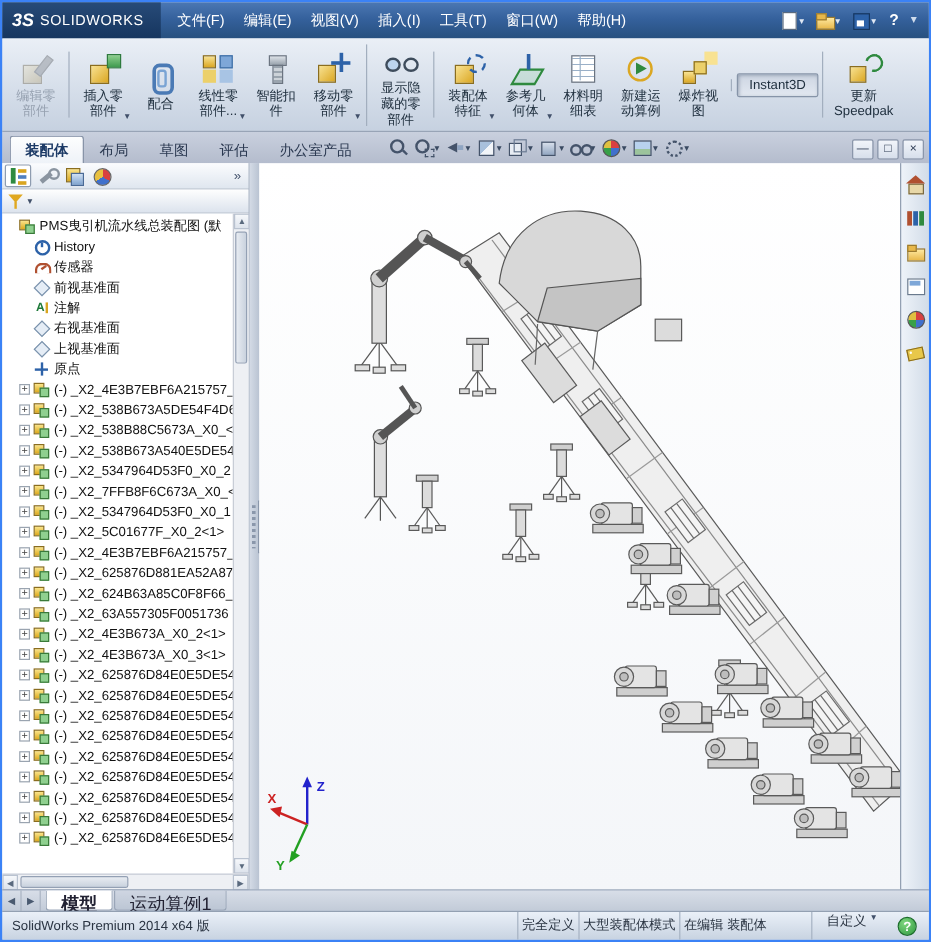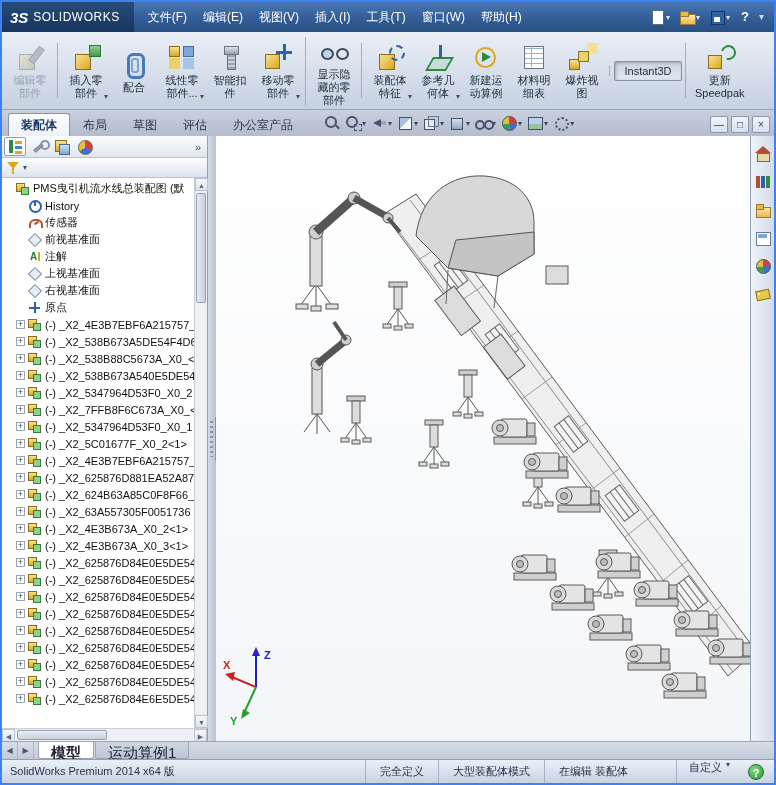--- a/index.html
+++ b/index.html
@@ -167,21 +167,21 @@
 
 #bottomrow{height:18px;flex:none;display:flex;align-items:stretch;background:linear-gradient(#d8dee8,#c2cbd8);border-top:1px solid #9aa6b8}
 .tabscrolls{display:flex}
 .tsbtn{width:16px;font-size:8px;color:#4a5a70;display:flex;align-items:center;justify-content:center;border-right:1px solid #aab4c2}
 .dtabs{display:flex;margin-left:4px}
 .dtab{font-size:15px;color:#223;padding:2px 12px 0;border:1px solid #9aa6b8;border-top:none;background:linear-gradient(#cfd6e2,#bcc6d4);border-radius:0 0 3px 3px;margin-right:1px}
 .dtab.active{background:#fff;font-weight:bold}
 #statusbar{height:24px;flex:none;display:flex;align-items:center;background:linear-gradient(#eaf0f8,#c8d3e1);border-top:1px solid #93a0b2;font-size:11px;color:#2a3442}
 .sleft{flex:1;padding:0 8px}
 .scells{display:flex;height:100%}
-.scell{padding:0 14px;border-left:1px solid #a6b2c2;line-height:23px}
+.scell{padding:0 3px;border-left:1px solid #a6b2c2;line-height:23px}
 .scustom{display:flex;align-items:flex-start;gap:4px;padding:0 12px;border-left:1px solid #a6b2c2;margin-left:34px;height:100%}
 .dd2{font-size:8px;color:#41506a}
 .shelp{width:16px;height:16px;flex:none;border-radius:50%;background:radial-gradient(circle at 35% 30%,#7fd67f,#2f9a3f);color:#fff;font-weight:bold;font-size:11px;line-height:16px;text-align:center;margin:0 10px 0 6px;border:1px solid #1e6e2e}
 </style>
 </head>
 <body>
 
 <div id="app">
 
   <div id="titlebar">
@@ -262,28 +262,28 @@
 特征</span>
         <span class="dd">▾</span>
       </div>
       <div class="tbtn dropdown">
         <span class="tbicon reference-geometry-icon"></span>
         <span class="tblabel">参考几
 何体</span>
         <span class="dd">▾</span>
       </div>
       <div class="tbtn">
+        <span class="tbicon bom-icon"></span>
+        <span class="tblabel">材料明
+细表</span>
+      </div>
+      <div class="tbtn">
         <span class="tbicon motion-study-icon"></span>
         <span class="tblabel">新建运
 动算例</span>
-      </div>
-      <div class="tbtn">
-        <span class="tbicon bom-icon"></span>
-        <span class="tblabel">材料明
-细表</span>
       </div>
       <div class="tbtn">
         <span class="tbicon exploded-view-icon"></span>
         <span class="tblabel">爆炸视
 图</span>
       </div>
       <div class="tbtn pressed sep-before noicon">
         <span class="tblabel">Instant3D</span>
       </div>
       <div class="tbtn sep-before">
@@ -396,26 +396,26 @@
               <span class="tlabel">前视基准面</span>
             </div>
             <div class="trow">
               <span class="expander">+</span>
               <span class="ticon annotations-icon"></span>
               <span class="tlabel">注解</span>
             </div>
             <div class="trow">
               <span class="expander">+</span>
               <span class="ticon plane-icon"></span>
+              <span class="tlabel">右视基准面</span>
+            </div>
+            <div class="trow">
+              <span class="expander">+</span>
+              <span class="ticon plane-icon"></span>
               <span class="tlabel">上视基准面</span>
-            </div>
-            <div class="trow">
-              <span class="expander">+</span>
-              <span class="ticon plane-icon"></span>
-              <span class="tlabel">右视基准面</span>
             </div>
             <div class="trow">
               <span class="expander">+</span>
               <span class="ticon origin-icon"></span>
               <span class="tlabel">原点</span>
             </div>
             <div class="trow expand">
               <span class="expander">+</span>
               <span class="ticon component-icon"></span>
               <span class="tlabel">(-) _X2_4E3B7EBF6A215757_</span>

